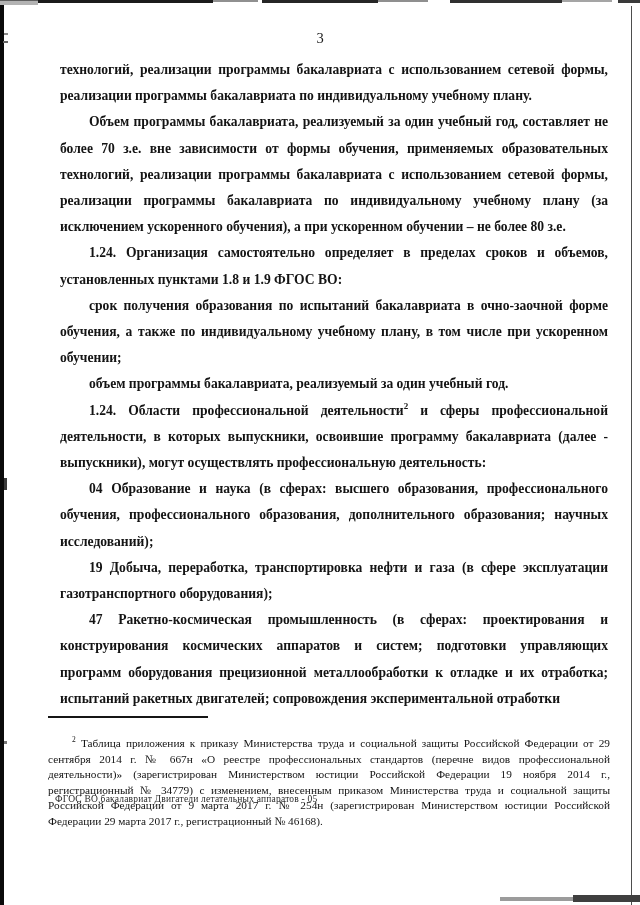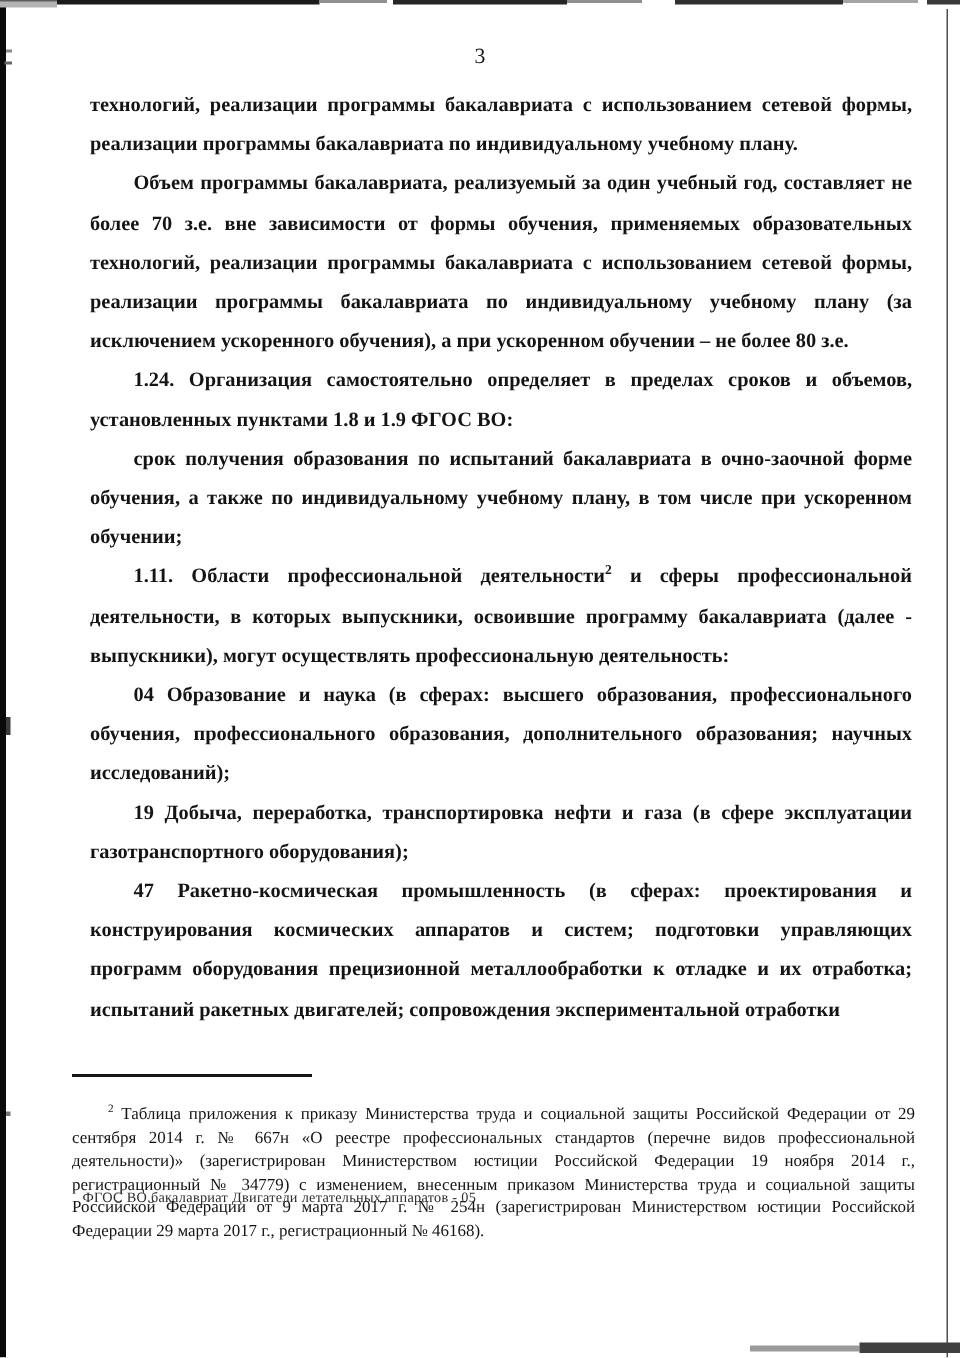--- a/index.html
+++ b/index.html
@@ -79,21 +79,22 @@
 <div class="scan-bottom-gray"></div>
 <div class="scan-bottom-dark"></div>
 
 <div class="page-number">3</div>
 
 <div class="body-text">
   <p>технологий, реализации программы бакалавриата с использованием сетевой формы, реализации программы бакалавриата по индивидуальному учебному плану.</p>
   <p class="indent">Объем программы бакалавриата, реализуемый за один учебный год, составляет не более 70 з.е. вне зависимости от формы обучения, применяемых образовательных технологий, реализации программы бакалавриата с использованием сетевой формы, реализации программы бакалавриата по индивидуальному учебному плану (за исключением ускоренного обучения), а при ускоренном обучении – не более 80 з.е.</p>
   <p class="indent">1.24. Организация самостоятельно определяет в пределах сроков и объемов, установленных пунктами 1.8 и 1.9 ФГОС ВО:</p>
   <p class="indent">срок получения образования по испытаний бакалавриата в очно-заочной форме обучения, а также по индивидуальному учебному плану, в том числе при ускоренном обучении;</p>
-  <p class="indent"><span>1.11. Области профессиональной деятельности</span><sup>2</sup><span> и сферы профессиональной деятельности, в которых выпускники, освоившие программу бакалавриата (далее - выпускники), могут осуществлять профессиональную деятельность:</span></p>
+  <p class="indent">объем программы бакалавриата, реализуемый за один учебный год.</p>
+  <p class="indent"><span>1.24. Области профессиональной деятельности</span><sup>2</sup><span> и сферы профессиональной деятельности, в которых выпускники, освоившие программу бакалавриата (далее - выпускники), могут осуществлять профессиональную деятельность:</span></p>
   <p class="indent">04 Образование и наука (в сферах: высшего образования, профессионального обучения, профессионального образования, дополнительного образования; научных исследований);</p>
   <p class="indent">19 Добыча, переработка, транспортировка нефти и газа (в сфере эксплуатации газотранспортного оборудования);</p>
   <p class="indent">47 Ракетно-космическая промышленность (в сферах: проектирования и конструирования космических аппаратов и систем; подготовки управляющих программ оборудования прецизионной металлообработки к отладке и их отработка; испытаний ракетных двигателей; сопровождения экспериментальной отработки</p>
 </div>
 
 <div class="footnote-rule"></div>
 <div class="footnote"><sup>2</sup><span> Таблица приложения к приказу Министерства труда и социальной защиты Российской Федерации от 29 сентября 2014 г. № 667н «О реестре профессиональных стандартов (перечне видов профессиональной деятельности)» (зарегистрирован Министерством юстиции Российской Федерации 19 ноября 2014 г., регистрационный № 34779) с изменением, внесенным приказом Министерства труда и социальной защиты Российской Федерации от 9 марта 2017 г. № 254н (зарегистрирован Министерством юстиции Российской Федерации 29 марта 2017 г., регистрационный № 46168).</span></div>
 
 <div class="page-footer">ФГОС ВО бакалавриат Двигатели летательных аппаратов - 05</div>
 

